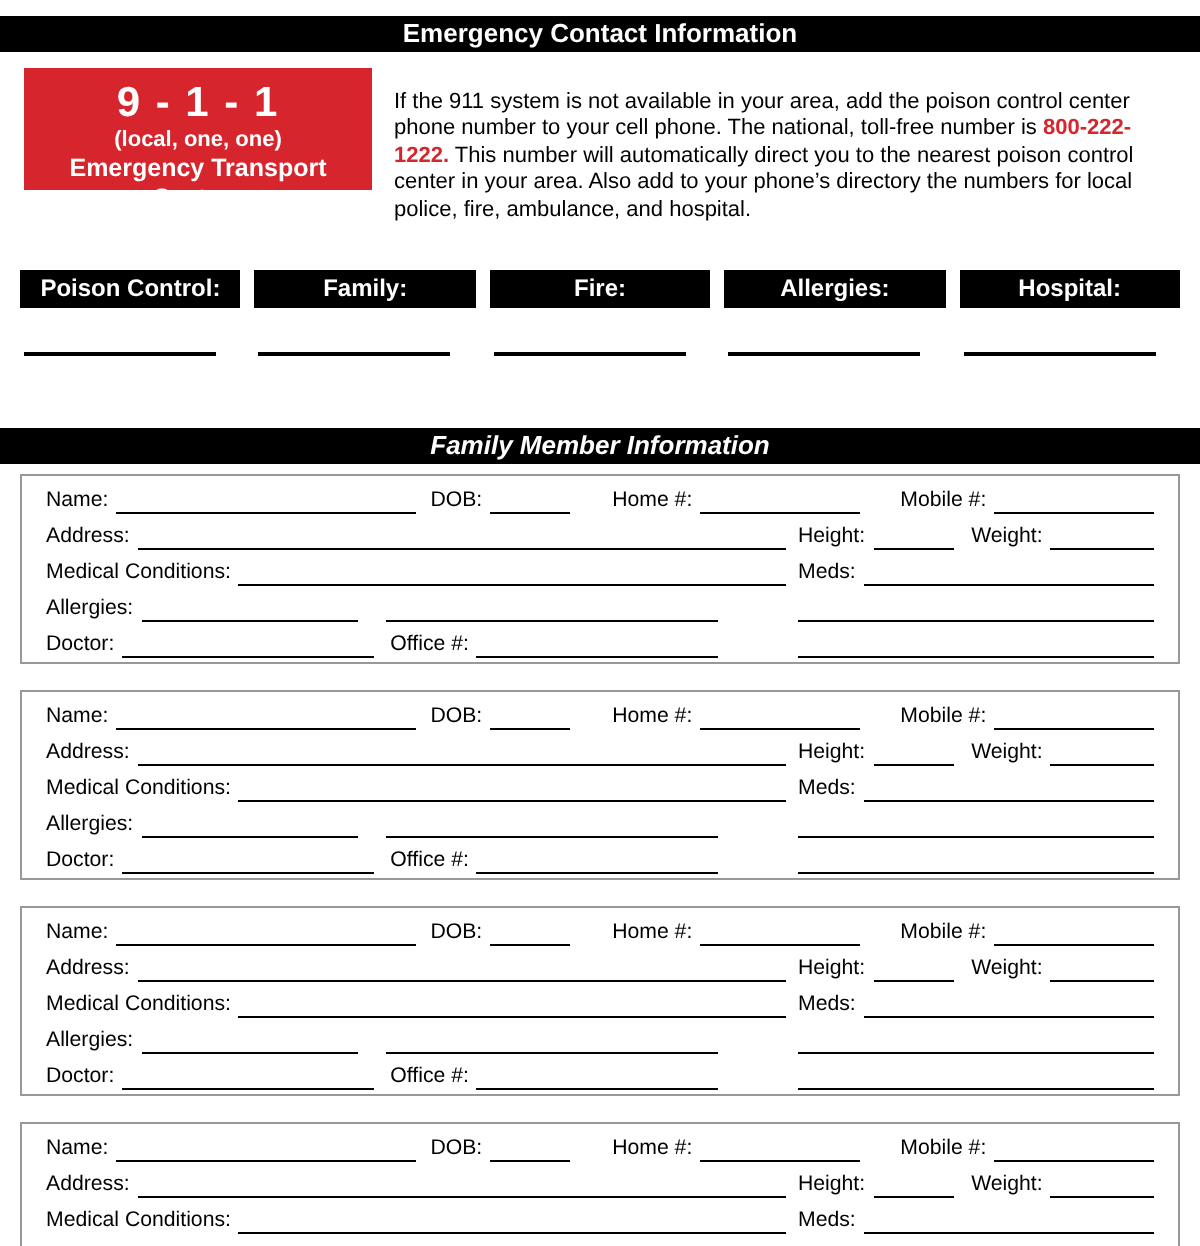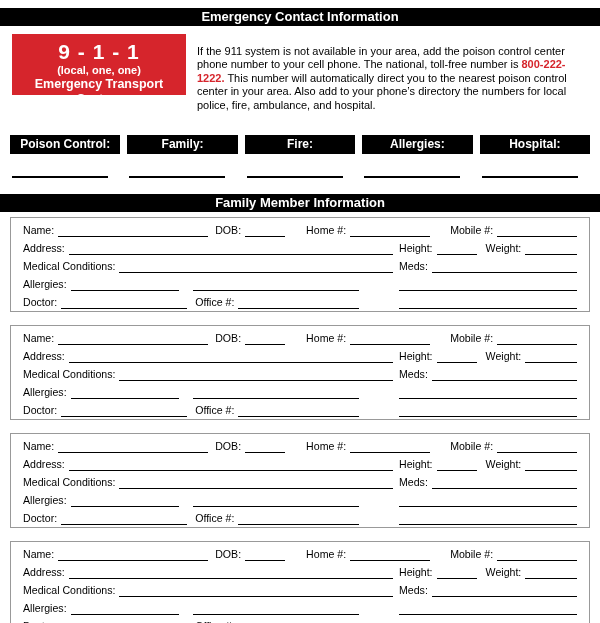--- a/index.html
+++ b/index.html
@@ -10,21 +10,21 @@
     font-family:"Liberation Sans",sans-serif;
     color:#000;
     overflow:hidden;
   }
   .bar{
     background:#000;color:#fff;
     font-weight:700;font-size:13px;
     text-align:center;height:18px;line-height:18px;
   }
   .bar1{margin-top:8px;}
-  .bar2{margin-top:16px;}
+  .bar2{margin-top:36px;font-style:italic;}
 
   
   .intro-wrap{display:flex;margin:8px 10px 0 12px;}
   .badge{
     width:174px;height:61px;flex:none;
     background:#d6252c;color:#fff;
     text-align:center;font-weight:700;
   }
   .badge-number{font-size:21px;line-height:25px;margin-top:5px;letter-spacing:1px;}
   .badge-words{font-size:11px;line-height:13px;}

